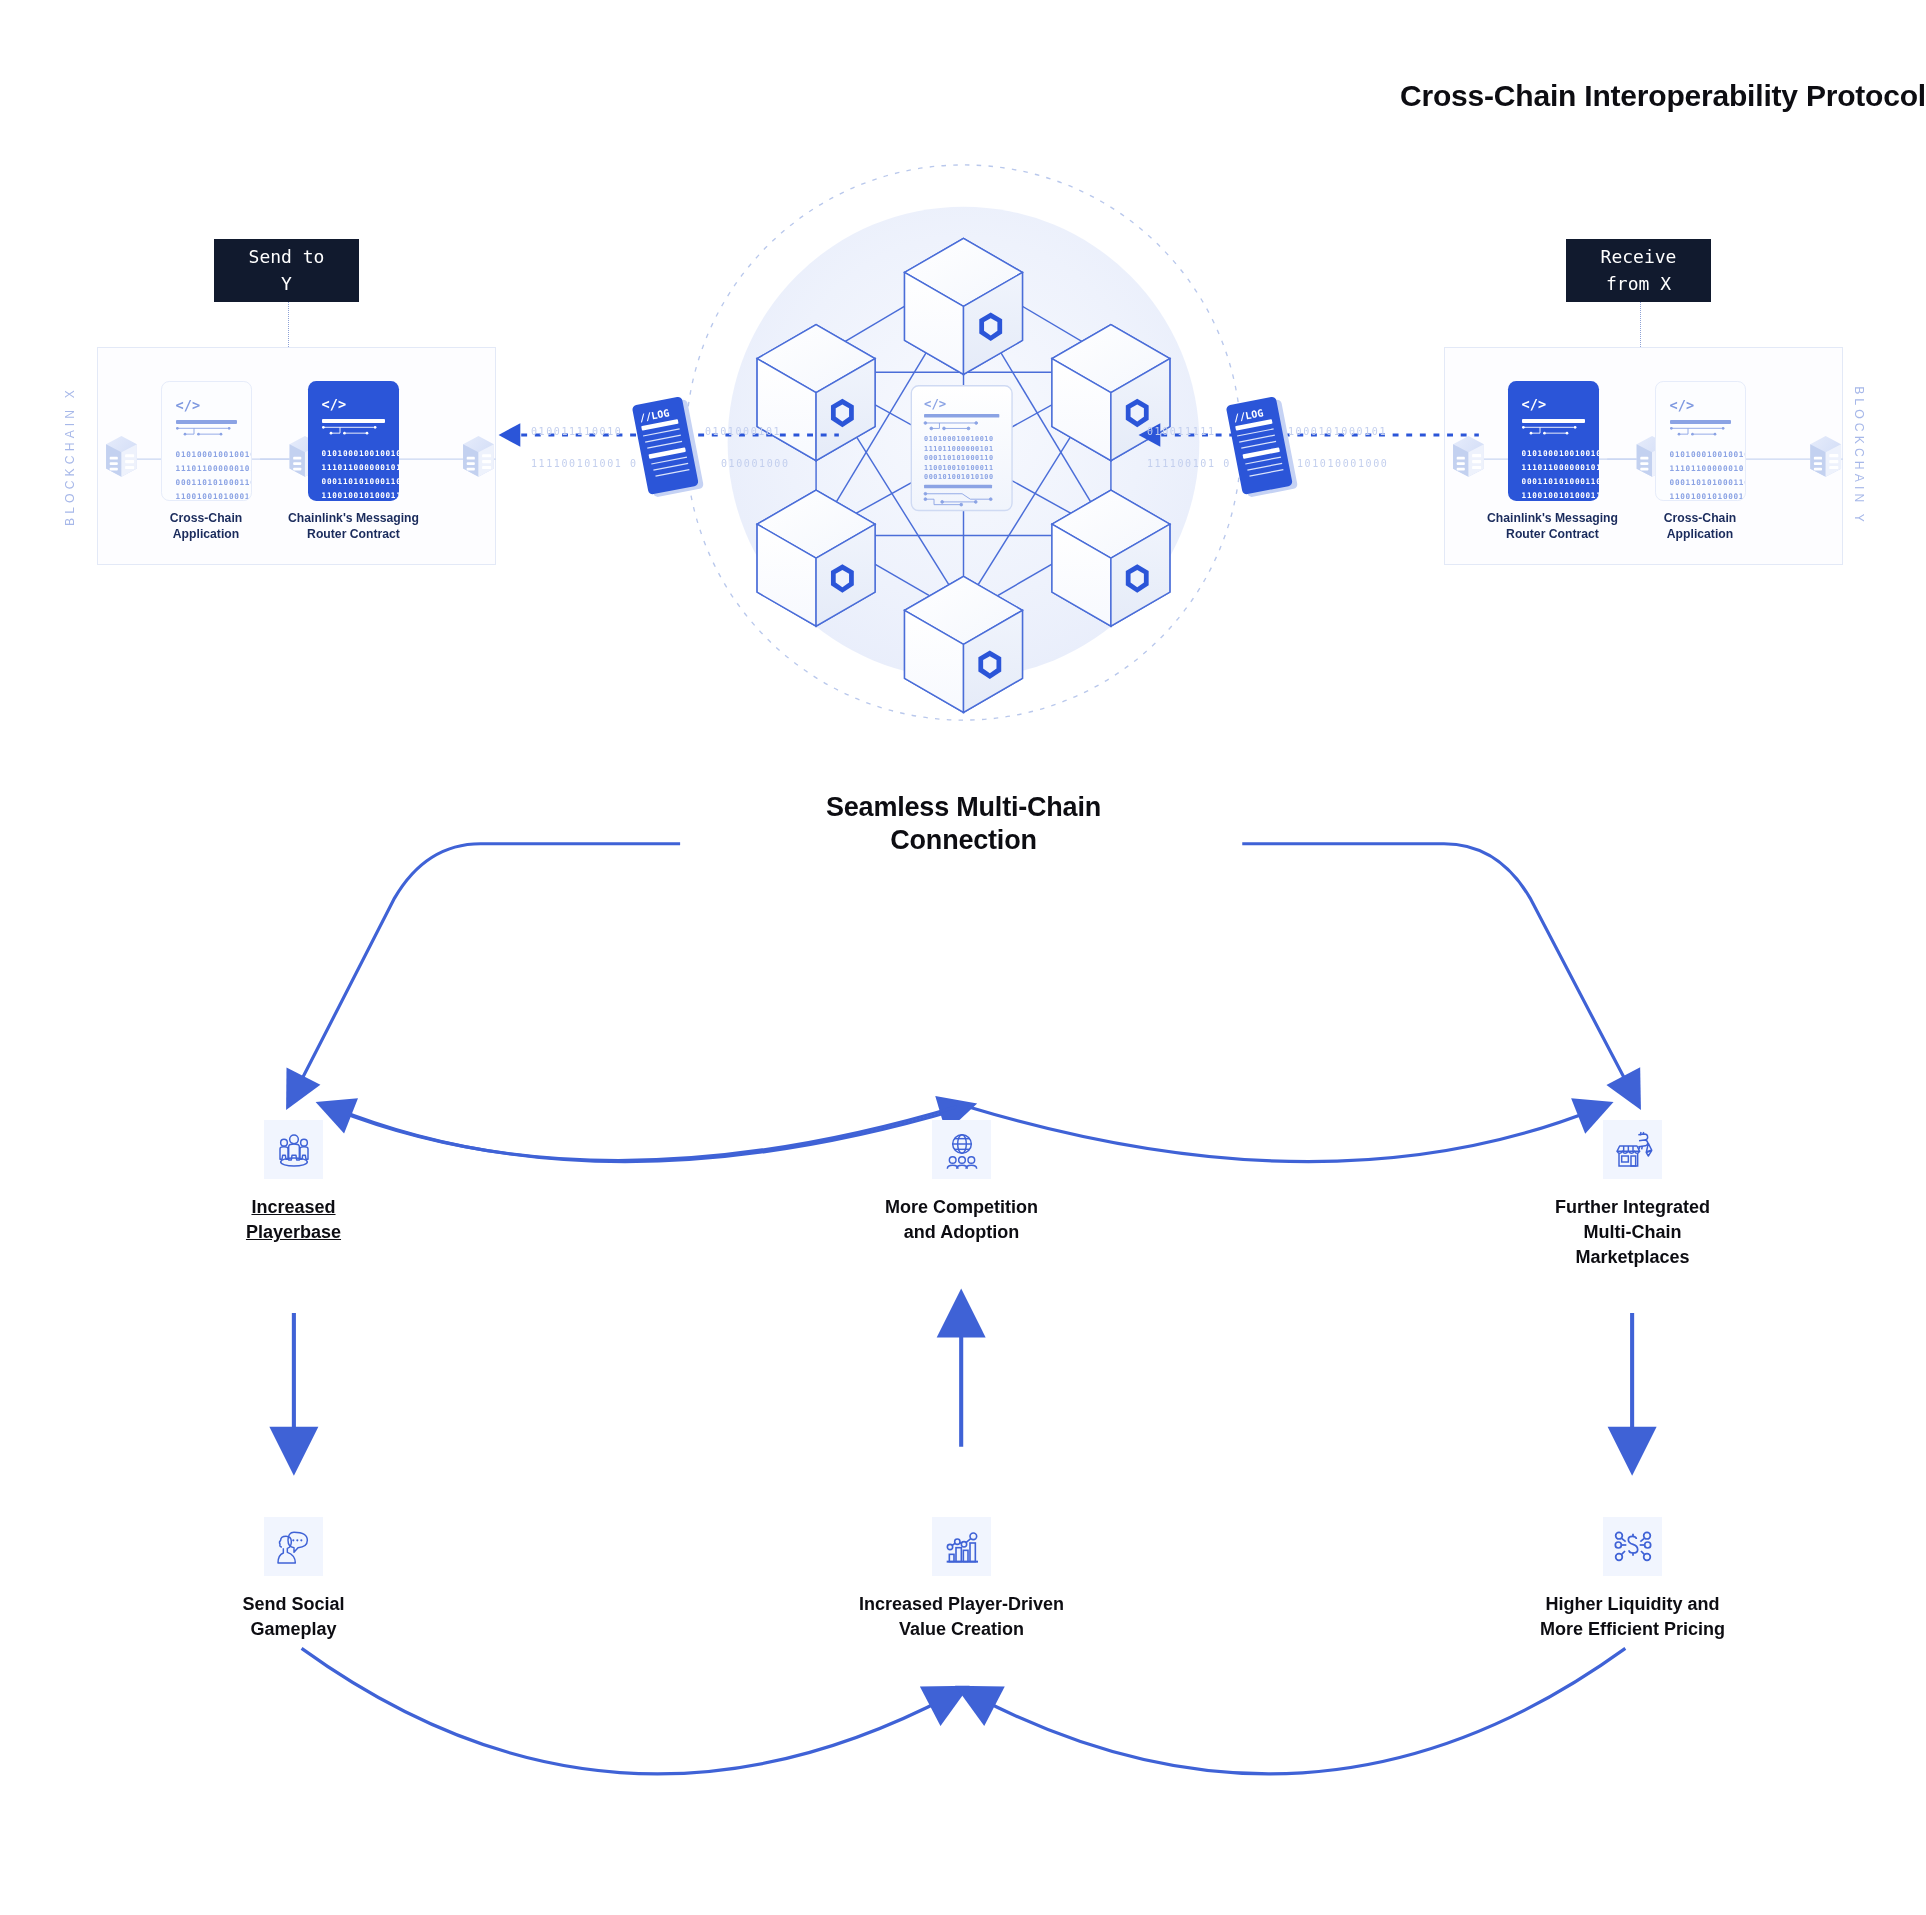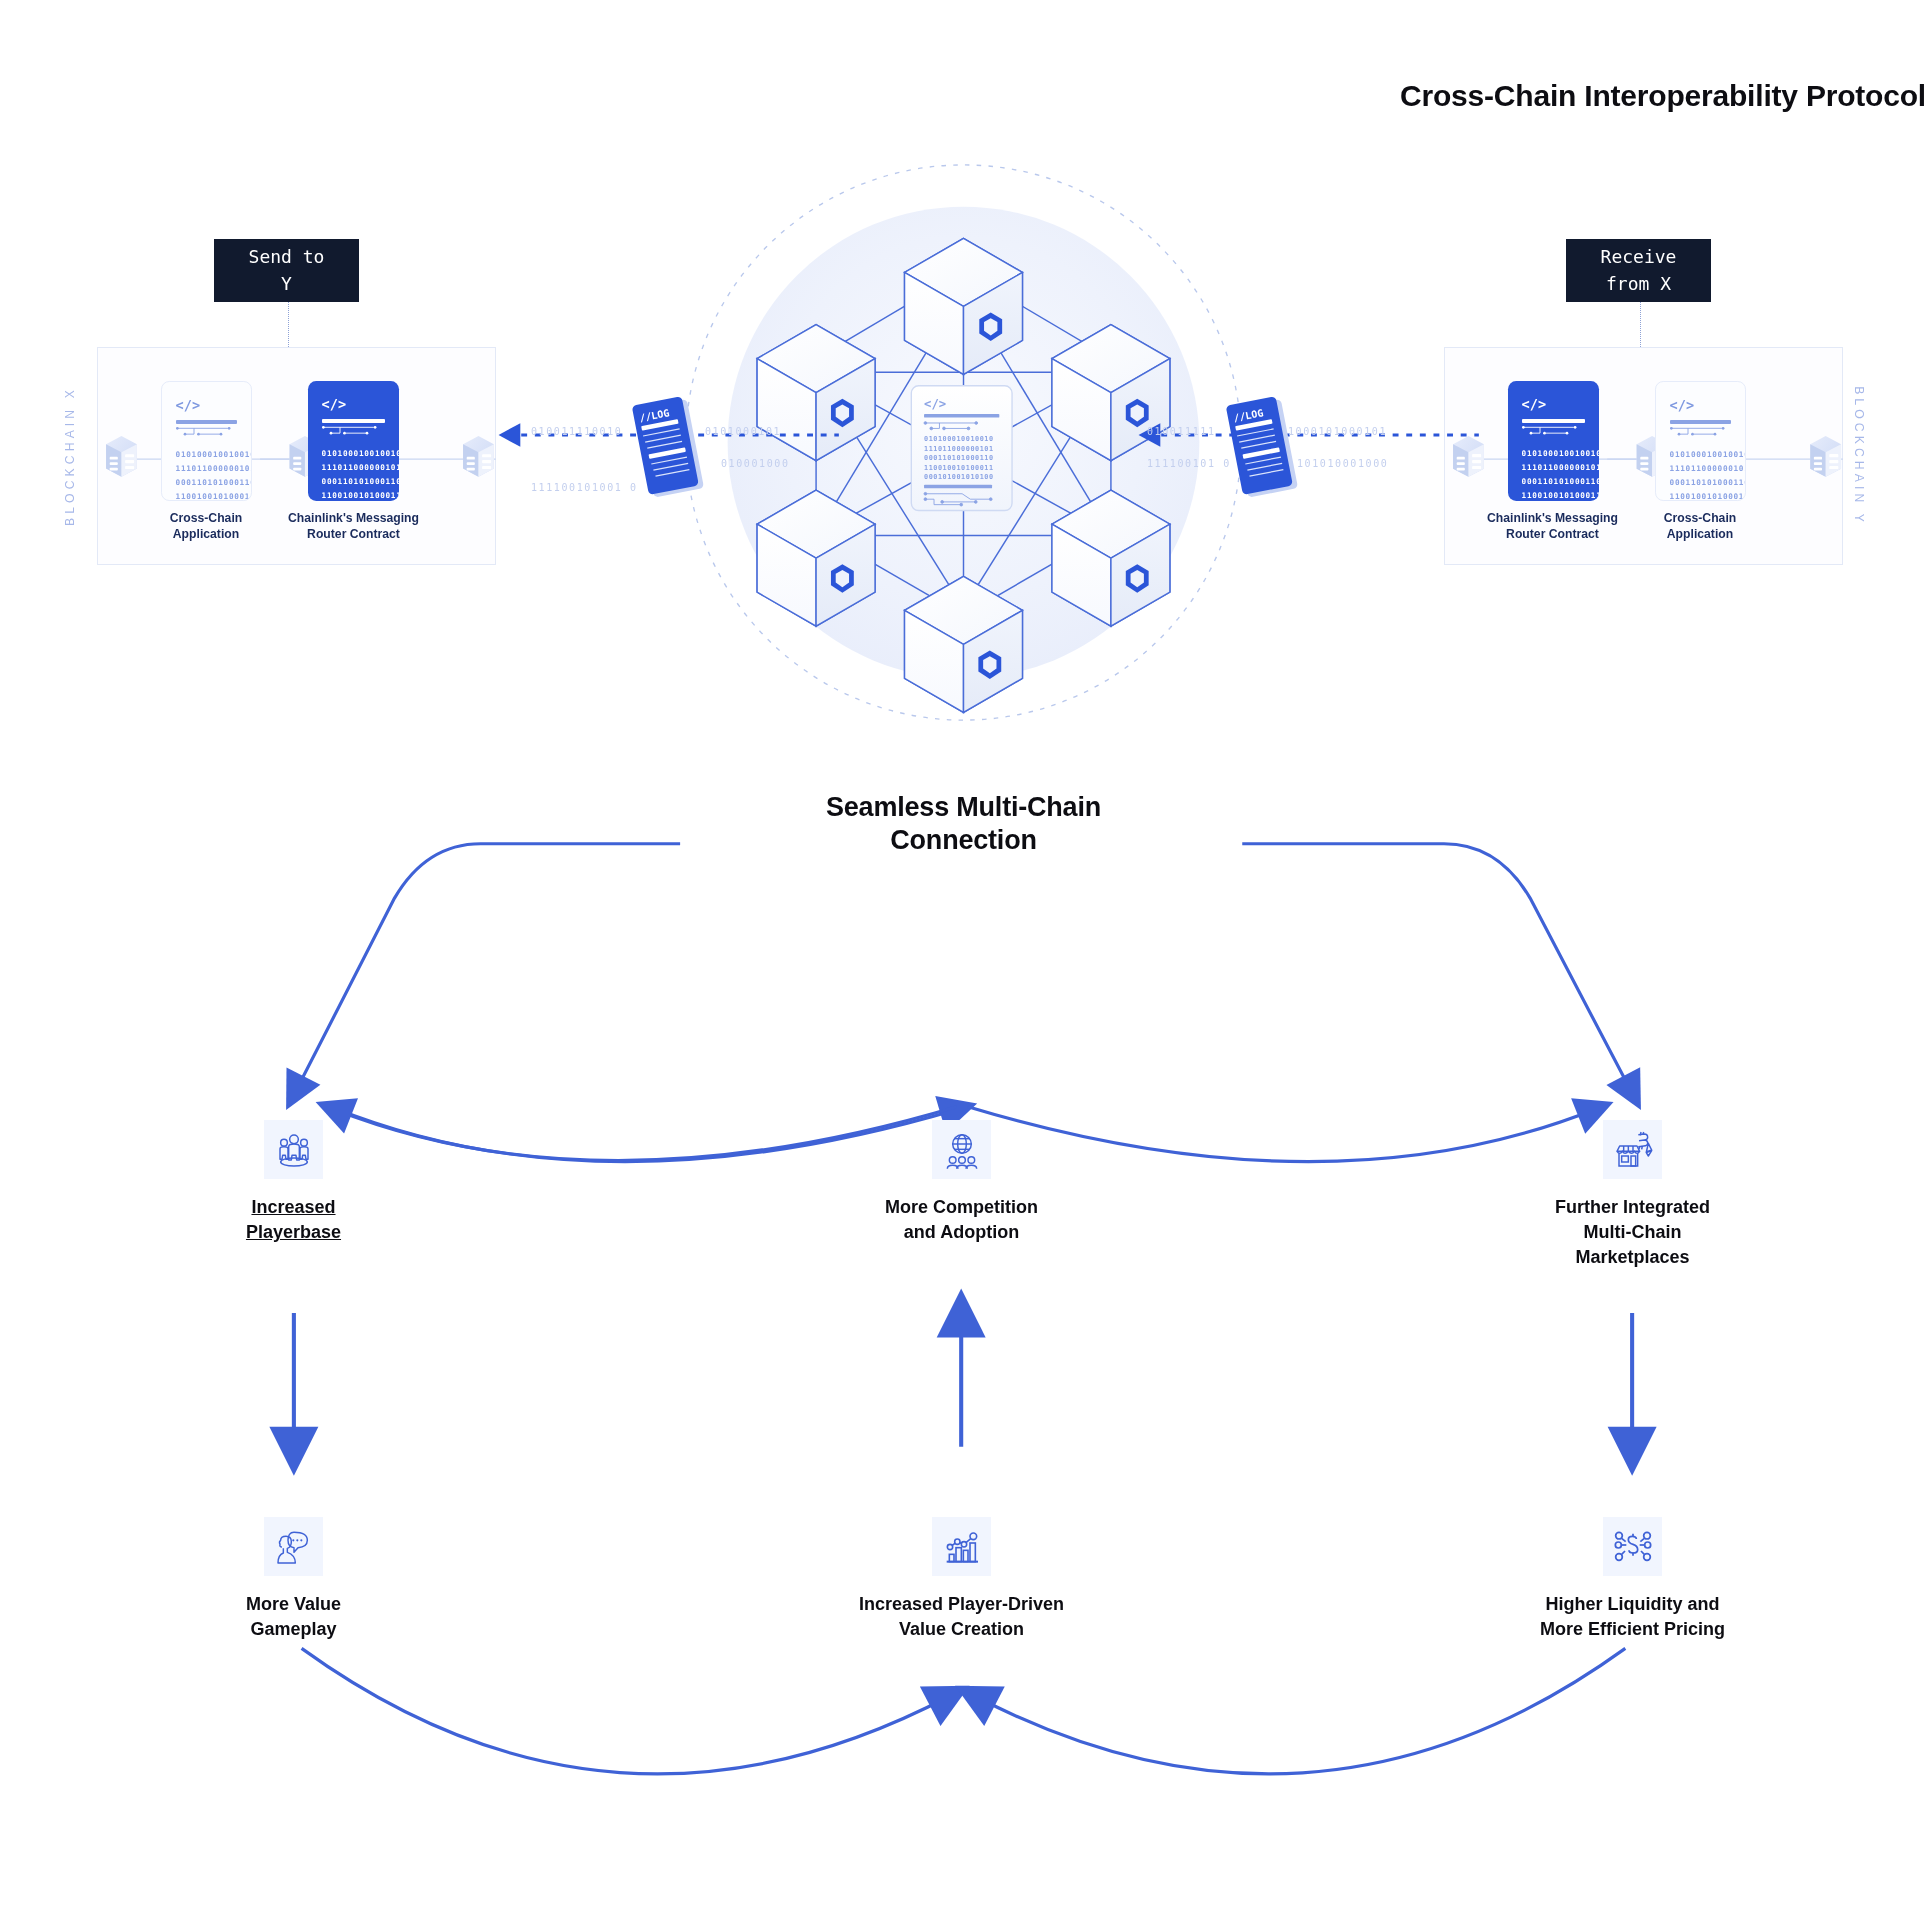--- a/index.html
+++ b/index.html
@@ -477,21 +477,21 @@
           <circle cx="142" cy="256" r="3"></circle>
       </g>
     </g>
   </svg>
 
   <svg class="flow" width="363" height="118" style="left:494px; top:376px;" viewBox="0 0 800 260">
     <line x1="30" y1="130" x2="760" y2="130" stroke="#2b55d8" stroke-width="7" stroke-dasharray="13 17"></line>
     <path d="M10,130 L58,104 L58,156 Z" fill="#2b55d8"></path>
   </svg>
   <div class="bits" style="left:531px; top:426px;">010011110010</div>
-  <div class="bits" style="left:531px; top:458px;margin-top:24px;">111100101001 0</div>
+  <div class="bits" style="left:531px; top:458px;">111100101001 0</div>
   <div class="bits" style="left:705px; top:426px;">0101000101</div>
   <div class="bits" style="left:721px; top:458px;">010001000</div>
 
   <svg class="flow" width="91" height="118" style="left:626px; top:390px;" viewBox="0 0 200 260">
     <g transform="rotate(-11 100 130)">
       <rect x="42" y="28" width="112" height="200" rx="10" fill="#c5d2f4"></rect>
       <rect x="32" y="20" width="112" height="200" rx="10" fill="#2b55d8"></rect>
       <text x="44" y="58" font-family="DejaVu Sans Mono, monospace" font-size="22" font-weight="700" fill="#ffffff">//LOG</text>
       <rect x="44" y="68" width="82" height="10" rx="2" fill="#ffffff"></rect>
       <g stroke="#dbe4fb" stroke-width="2.6">
@@ -632,21 +632,21 @@
   <div class="benefit" style="left:187px; top:1517px; width:213px;">
     <div class="benefit-icon">
       <svg width="40" height="40" viewBox="0 0 60 60" fill="none" stroke="#3f62d6" stroke-width="2.2">
         <path d="M30,8 Q50,8 50,20 Q50,30 36,31 L30,38 L30,31 Q21,30 21,20 Q21,8 30,8 Z" stroke-linejoin="round"></path>
         <circle cx="29" cy="20" r="1.6" fill="#3f62d6" stroke="none"></circle>
         <circle cx="35" cy="20" r="1.6" fill="#3f62d6" stroke="none"></circle>
         <circle cx="41" cy="20" r="1.6" fill="#3f62d6" stroke="none"></circle>
         <path d="M12,30 Q8,30 9,26 Q7,22 10,20 Q10,14 18,14 Q26,14 26,22 Q26,30 20,32 L20,38 Q32,42 32,54 L6,54 Q6,42 14,39 L14,32" stroke-linejoin="round"></path>
       </svg>
     </div>
-    <div class="benefit-label" style="white-space:pre-line;">More Value
+    <div class="benefit-label" style="white-space:pre-line;">Send Social
 Gameplay</div>
   </div>
 
   <div class="benefit" style="left:855px; top:1517px; width:213px;">
     <div class="benefit-icon">
       <svg width="40" height="40" viewBox="0 0 60 60" fill="none" stroke="#3f62d6" stroke-width="2.4">
         <line x1="7" y1="52" x2="54" y2="52" stroke-width="3"></line>
         <rect x="11" y="41" width="7" height="11"></rect>
         <rect x="21" y="31" width="8" height="21"></rect>
         <rect x="32" y="35" width="7" height="17"></rect>

